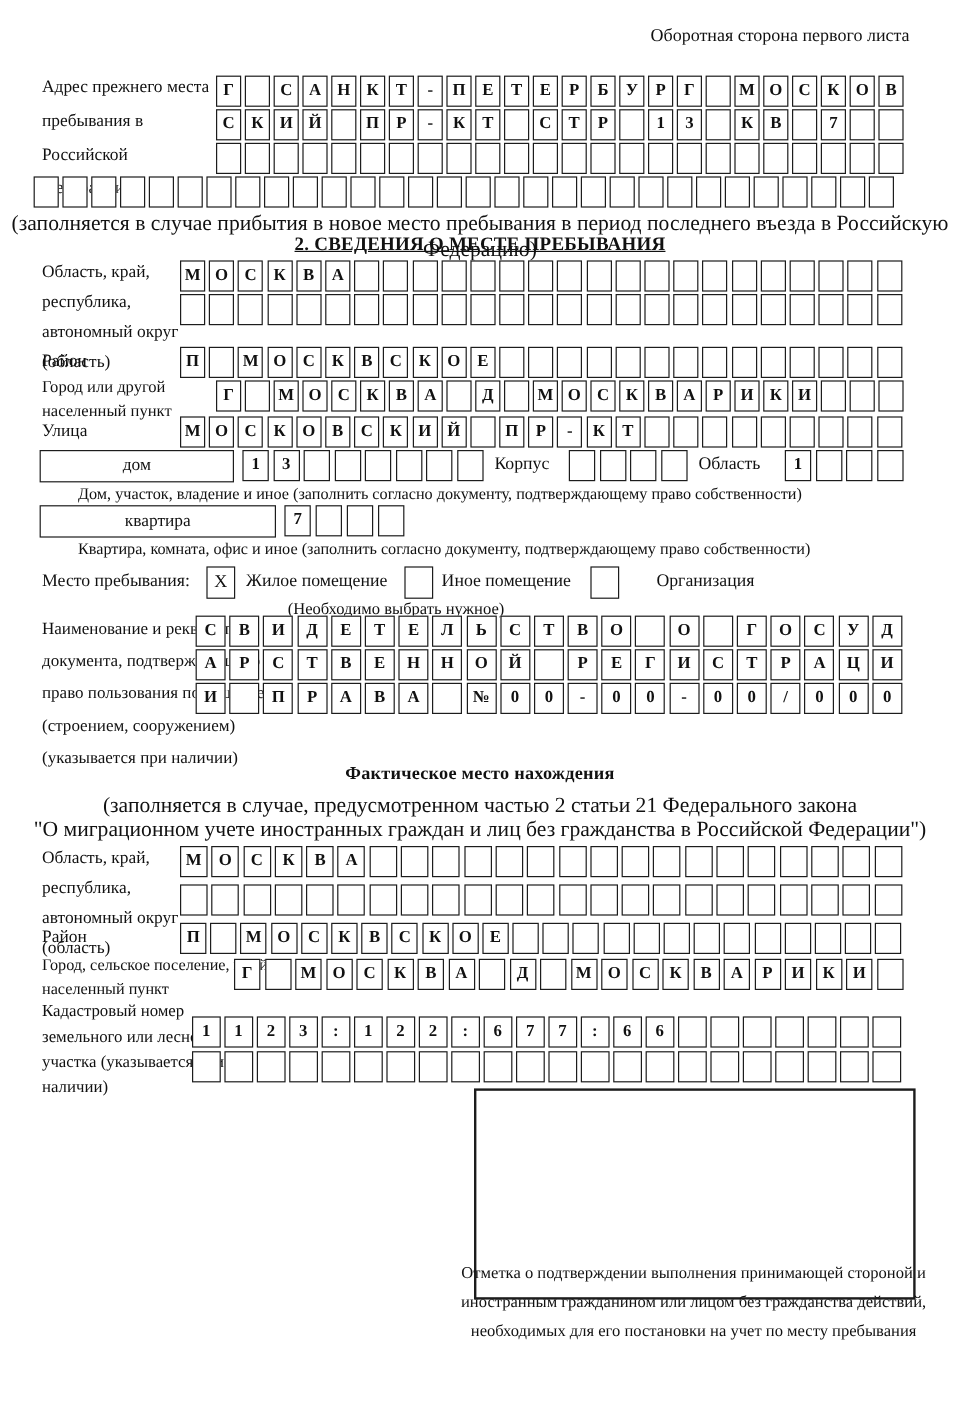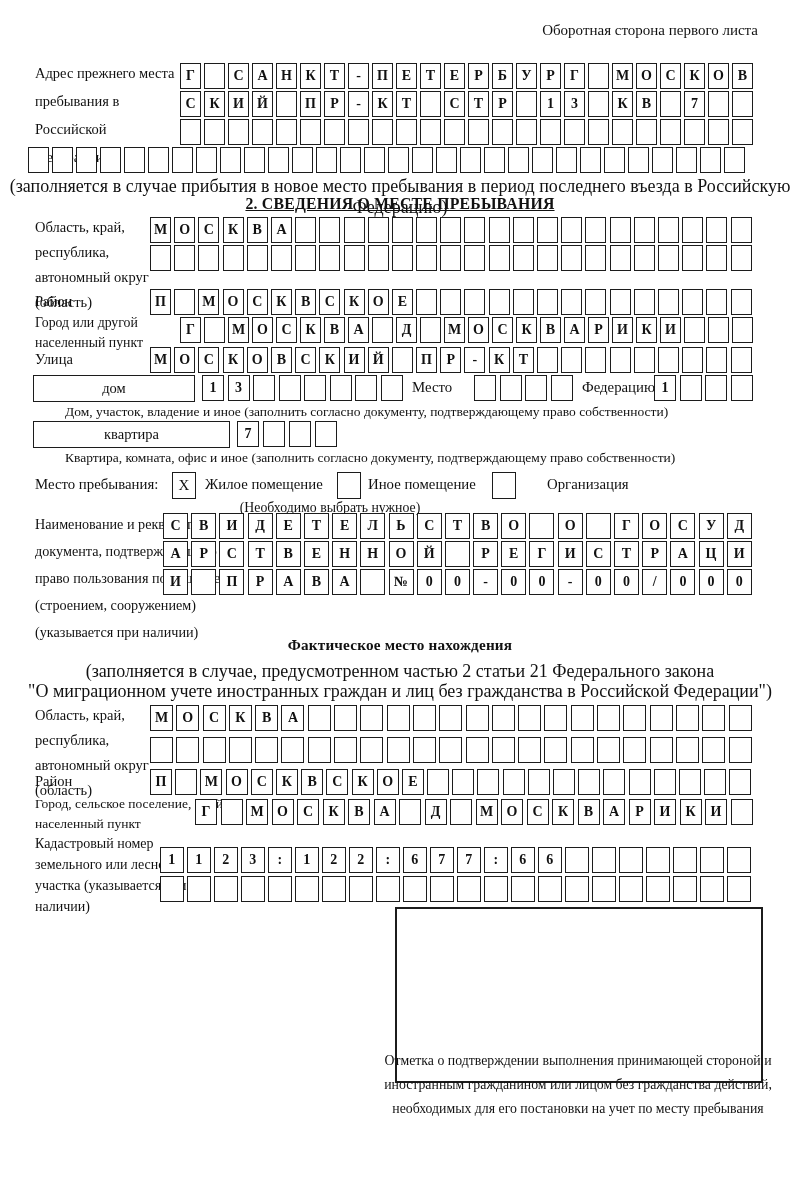--- a/index.html
+++ b/index.html
@@ -306,28 +306,28 @@
   <div class="abs boxes p255" style="top:375px;left:202px;">
       <span class="cb">1</span>
       <span class="cb">3</span>
       <span class="cb"></span>
       <span class="cb"></span>
       <span class="cb"></span>
       <span class="cb"></span>
       <span class="cb"></span>
       <span class="cb"></span>
     </div>
-  <div class="abs inline-lbl" style="top:379px;left:412px;">Место</div>
+  <div class="abs inline-lbl" style="top:379px;left:412px;">Корпус</div>
   <div class="abs boxes p255" style="top:375px;left:474px;">
       <span class="cb"></span>
       <span class="cb"></span>
       <span class="cb"></span>
       <span class="cb"></span>
     </div>
-  <div class="abs inline-lbl" style="top:379px;left:582px;">Федерацию</div>
+  <div class="abs inline-lbl" style="top:379px;left:582px;">Область</div>
   <div class="abs boxes p255" style="top:375px;left:654px;">
       <span class="cb">1</span>
       <span class="cb"></span>
       <span class="cb"></span>
       <span class="cb"></span>
     </div>
   <div class="abs field-box" style="top:421px;left:33px;width:197px;">квартира</div>
 
   <div class="abs" style="top:404px;left:65px;font-size:13.5px;">Дом, участок, владение и иное (заполнить согласно документу, подтверждающему право собственности)</div>
   <div class="abs boxes p26" style="top:421px;left:237px;">

